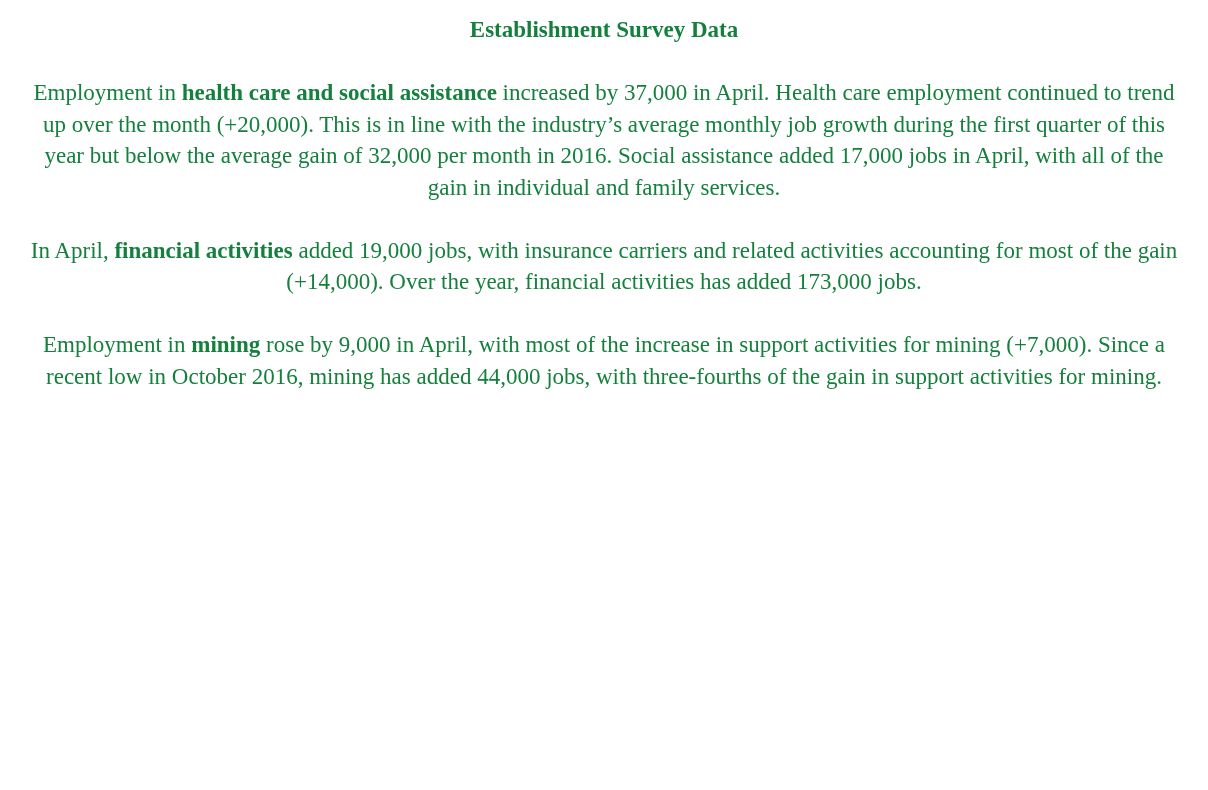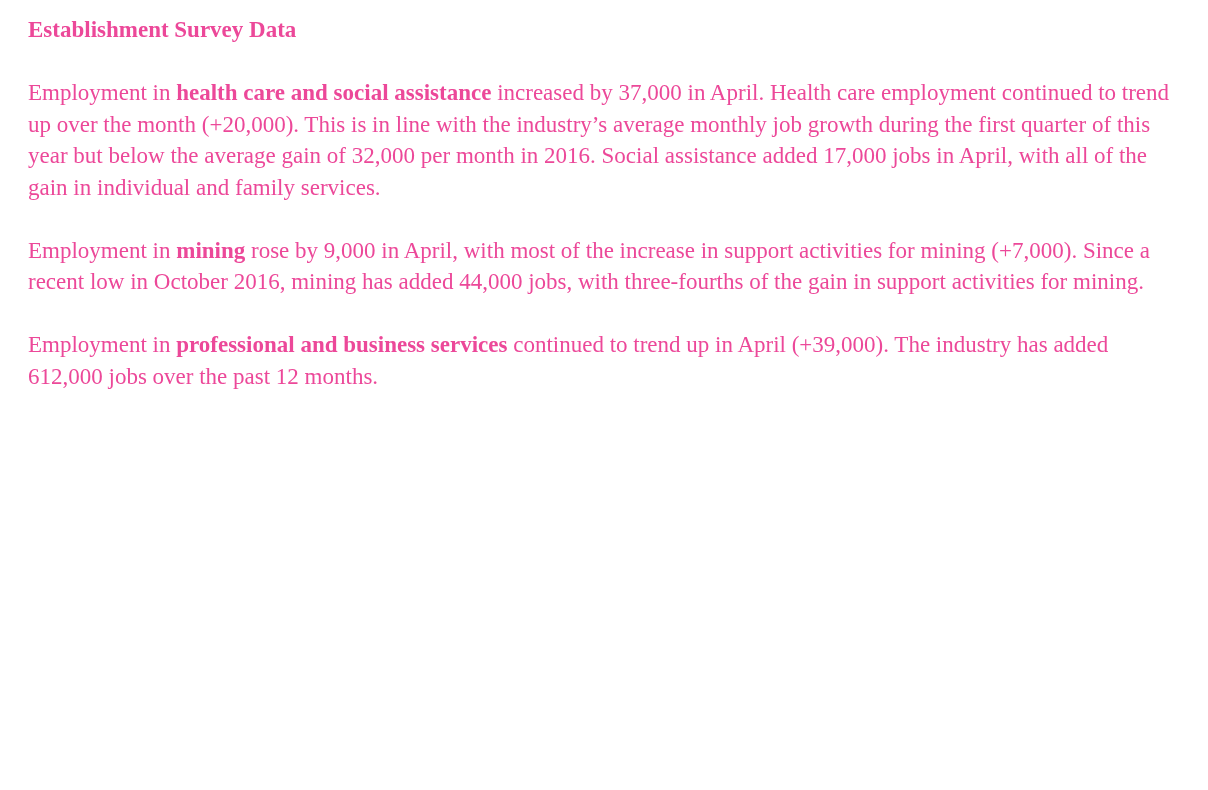--- a/index.html
+++ b/index.html
@@ -11,24 +11,25 @@
     width: 1208px;
     height: 790px;
     overflow: hidden;
   }
   .page {
     box-sizing: border-box;
     width: 1208px;
     height: 790px;
     padding: 14px 28px 0 28px;
     background: #ffffff;
-    color: #ec4899;
+    color: #15803d;
     font-family: "Liberation Serif", "DejaVu Serif", serif;
     font-size: 23px;
     line-height: 31.5px;
+    text-align: center;
     -webkit-font-smoothing: antialiased;
   }
   .doc-title {
     margin: 0;
     font-size: 23px;
     line-height: 31.5px;
     font-weight: bold;
   }
   .doc-par {
     margin: 31.5px 0 0 0;
@@ -42,18 +43,18 @@
 <body>
 
 <div class="page">
 
   <h1 class="doc-title">Establishment Survey Data</h1>
 
 
 
   <p class="doc-par"><span>Employment in </span><b>health care and social assistance</b><span> increased by 37,000 in April. Health care employment continued to trend up over the month (+20,000). This is in line with the industry’s average monthly job growth during the first quarter of this year but below the average gain of 32,000 per month in 2016. Social assistance added 17,000 jobs in April, with all of the gain in individual and family services.</span></p>
 
+  <p class="doc-par"><span>In April, </span><b>financial activities</b><span> added 19,000 jobs, with insurance carriers and related activities accounting for most of the gain (+14,000). Over the year, financial activities has added 173,000 jobs.</span></p>
 
   <p class="doc-par"><span>Employment in </span><b>mining</b><span> rose by 9,000 in April, with most of the increase in support activities for mining (+7,000). Since a recent low in October 2016, mining has added 44,000 jobs, with three-fourths of the gain in support activities for mining.</span></p>
 
-  <p class="doc-par"><span>Employment in </span><b>professional and business services</b><span> continued to trend up in April (+39,000). The industry has added 612,000 jobs over the past 12 months.</span></p>
 
 </div>
 
 </body></html>

